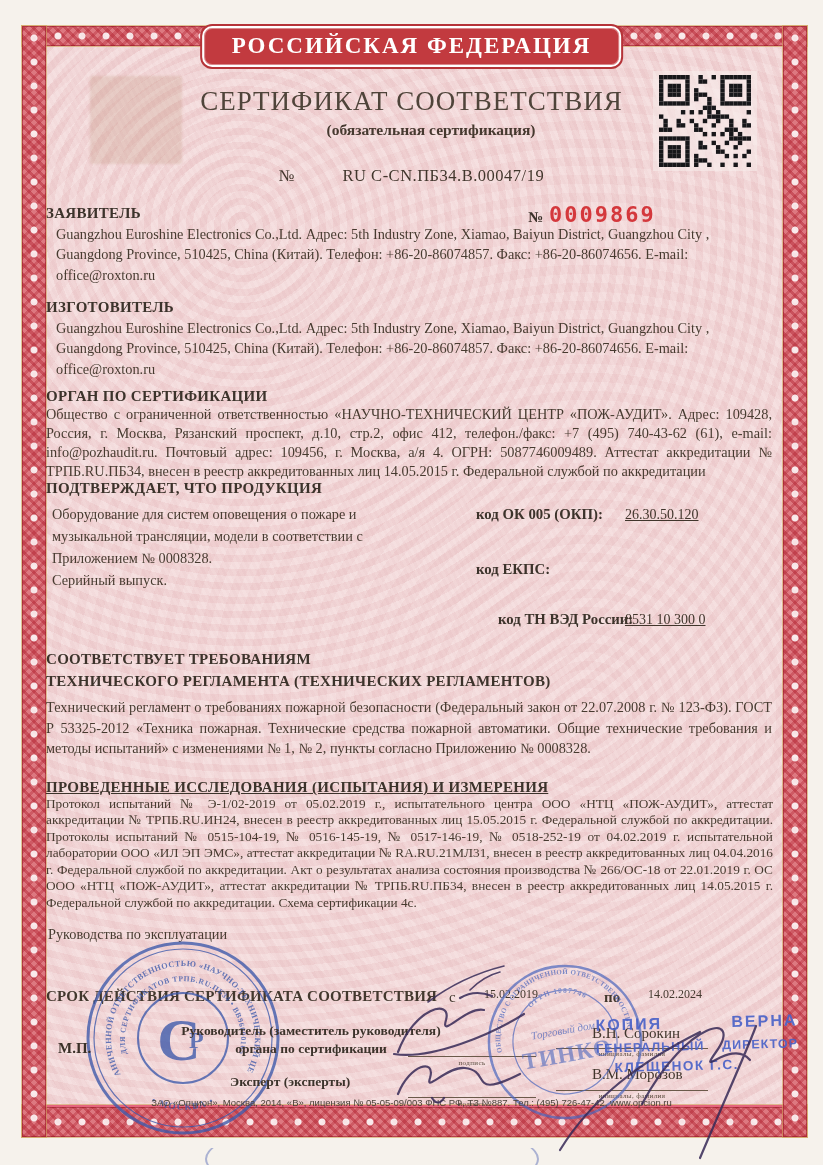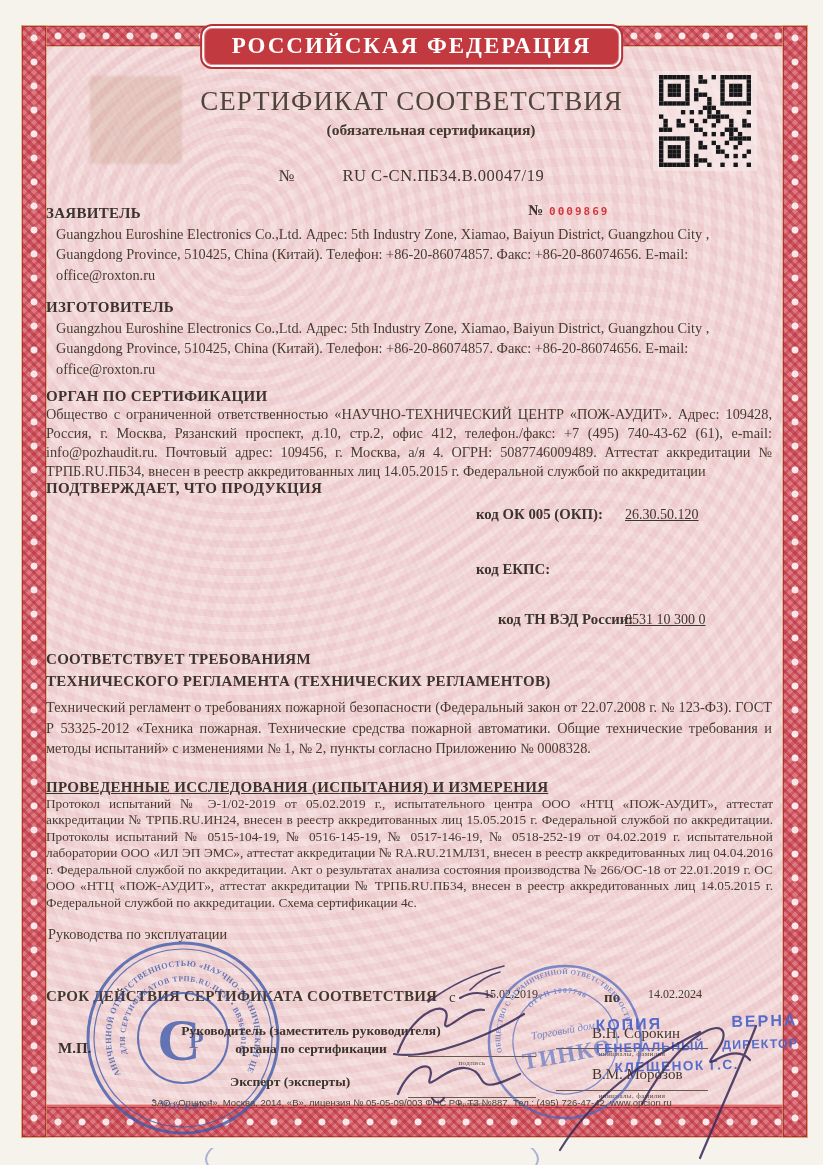--- a/index.html
+++ b/index.html
@@ -46,21 +46,21 @@
   #qr-wrap{left:653px;top:71px;width:104px;height:100px;background:rgba(248,238,236,.55);
     display:flex;align-items:center;justify-content:center;}
   #qr-wrap svg{width:92px;height:92px;fill:#17171a;}
 
   #doc-title{left:0;right:0;top:86px;text-align:center;font-size:27px;letter-spacing:1px;color:#4f443a;}
   #doc-subtitle{left:0;right:0;top:121px;text-align:center;font-size:15.5px;font-weight:bold;color:#46392f;padding-left:39px;}
   #number-line{left:0;right:0;top:166px;display:flex;justify-content:center;gap:48px;font-size:16.5px;color:#41362c;}
 
   #serial{left:528px;top:202px;font-size:15px;}
   #serial .val{font-family:"DejaVu Sans Mono",monospace;font-weight:bold;color:#d4383c;
-    font-size:11px;letter-spacing:2px;margin-left:6px;}
+    font-size:22px;letter-spacing:2px;margin-left:6px;}
 
   .code-label{font-weight:bold;font-size:14.8px;color:#3c332b;}
   .code-value{font-size:14px;color:#41362c;text-decoration:underline;}
 
   #tests-text{font-size:13.3px;line-height:1.24;}
   #tests-h{text-decoration:underline;}
 
   #validity-h{font-size:15px;font-weight:bold;letter-spacing:.2px;}
   .date{font-size:12px;}
 
@@ -304,20 +304,24 @@
   </div>
   <div class="abs body-text" style="left:56px;top:224px;width:668px;">Guangzhou Euroshine Electronics Co.,Ltd. Адрес: 5th Industry Zone, Xiamao, Baiyun District, Guangzhou City , Guangdong Province, 510425,   China (Китай). Телефон: +86-20-86074857. Факс: +86-20-86074656. E-mail: office@roxton.ru</div>
 
   <div class="abs heading" style="left:46px;top:299px;">ИЗГОТОВИТЕЛЬ</div>
   <div class="abs body-text" style="left:56px;top:318px;width:668px;">Guangzhou Euroshine Electronics Co.,Ltd. Адрес: 5th Industry Zone, Xiamao, Baiyun District, Guangzhou City , Guangdong Province, 510425,   China (Китай). Телефон: +86-20-86074857. Факс: +86-20-86074656. E-mail: office@roxton.ru</div>
 
   <div class="abs heading" style="left:46px;top:388px;">ОРГАН ПО СЕРТИФИКАЦИИ</div>
   <div class="abs body-text just" style="left:46px;top:405px;width:726px;line-height:1.33;">Общество с ограниченной ответственностью «НАУЧНО-ТЕХНИЧЕСКИЙ ЦЕНТР «ПОЖ-АУДИТ». Адрес: 109428, Россия, г. Москва, Рязанский проспект, д.10, стр.2, офис 412, телефон./факс: +7 (495) 740-43-62 (61), e-mail: info@pozhaudit.ru. Почтовый адрес: 109456, г. Москва, а/я 4. ОГРН: 5087746009489. Аттестат аккредитации № ТРПБ.RU.ПБ34, внесен в реестр аккредитованных лиц 14.05.2015 г. Федеральной службой по аккредитации</div>
 
   <div class="abs heading" style="left:46px;top:480px;">ПОДТВЕРЖДАЕТ, ЧТО ПРОДУКЦИЯ</div>
+  <div class="abs body-text" style="left:52px;top:503px;width:372px;line-height:1.55;">
+    <span>Оборудование для систем оповещения о пожаре и музыкальной трансляции, модели в соответствии с Приложением № 0008328.</span><br>
+    <span>Серийный выпуск.</span>
+  </div>
 
   <div class="abs code-label" style="left:476px;top:506px;">код ОК 005 (ОКП):</div>
   <div class="abs code-value" style="left:625px;top:507px;">26.30.50.120</div>
   <div class="abs code-label" style="left:476px;top:561px;">код ЕКПС:</div>
   <div class="abs code-value" style="left:625px;top:562px;"></div>
   <div class="abs code-label" style="left:460px;top:611px;margin-left:38px;">код ТН ВЭД России:</div>
   <div class="abs code-value" style="left:625px;top:612px;">8531 10 300 0</div>
 
   <div class="abs heading" style="left:46px;top:651px;">СООТВЕТСТВУЕТ ТРЕБОВАНИЯМ</div>
   <div class="abs heading" style="left:46px;top:673px;">ТЕХНИЧЕСКОГО РЕГЛАМЕНТА (ТЕХНИЧЕСКИХ РЕГЛАМЕНТОВ)</div>

